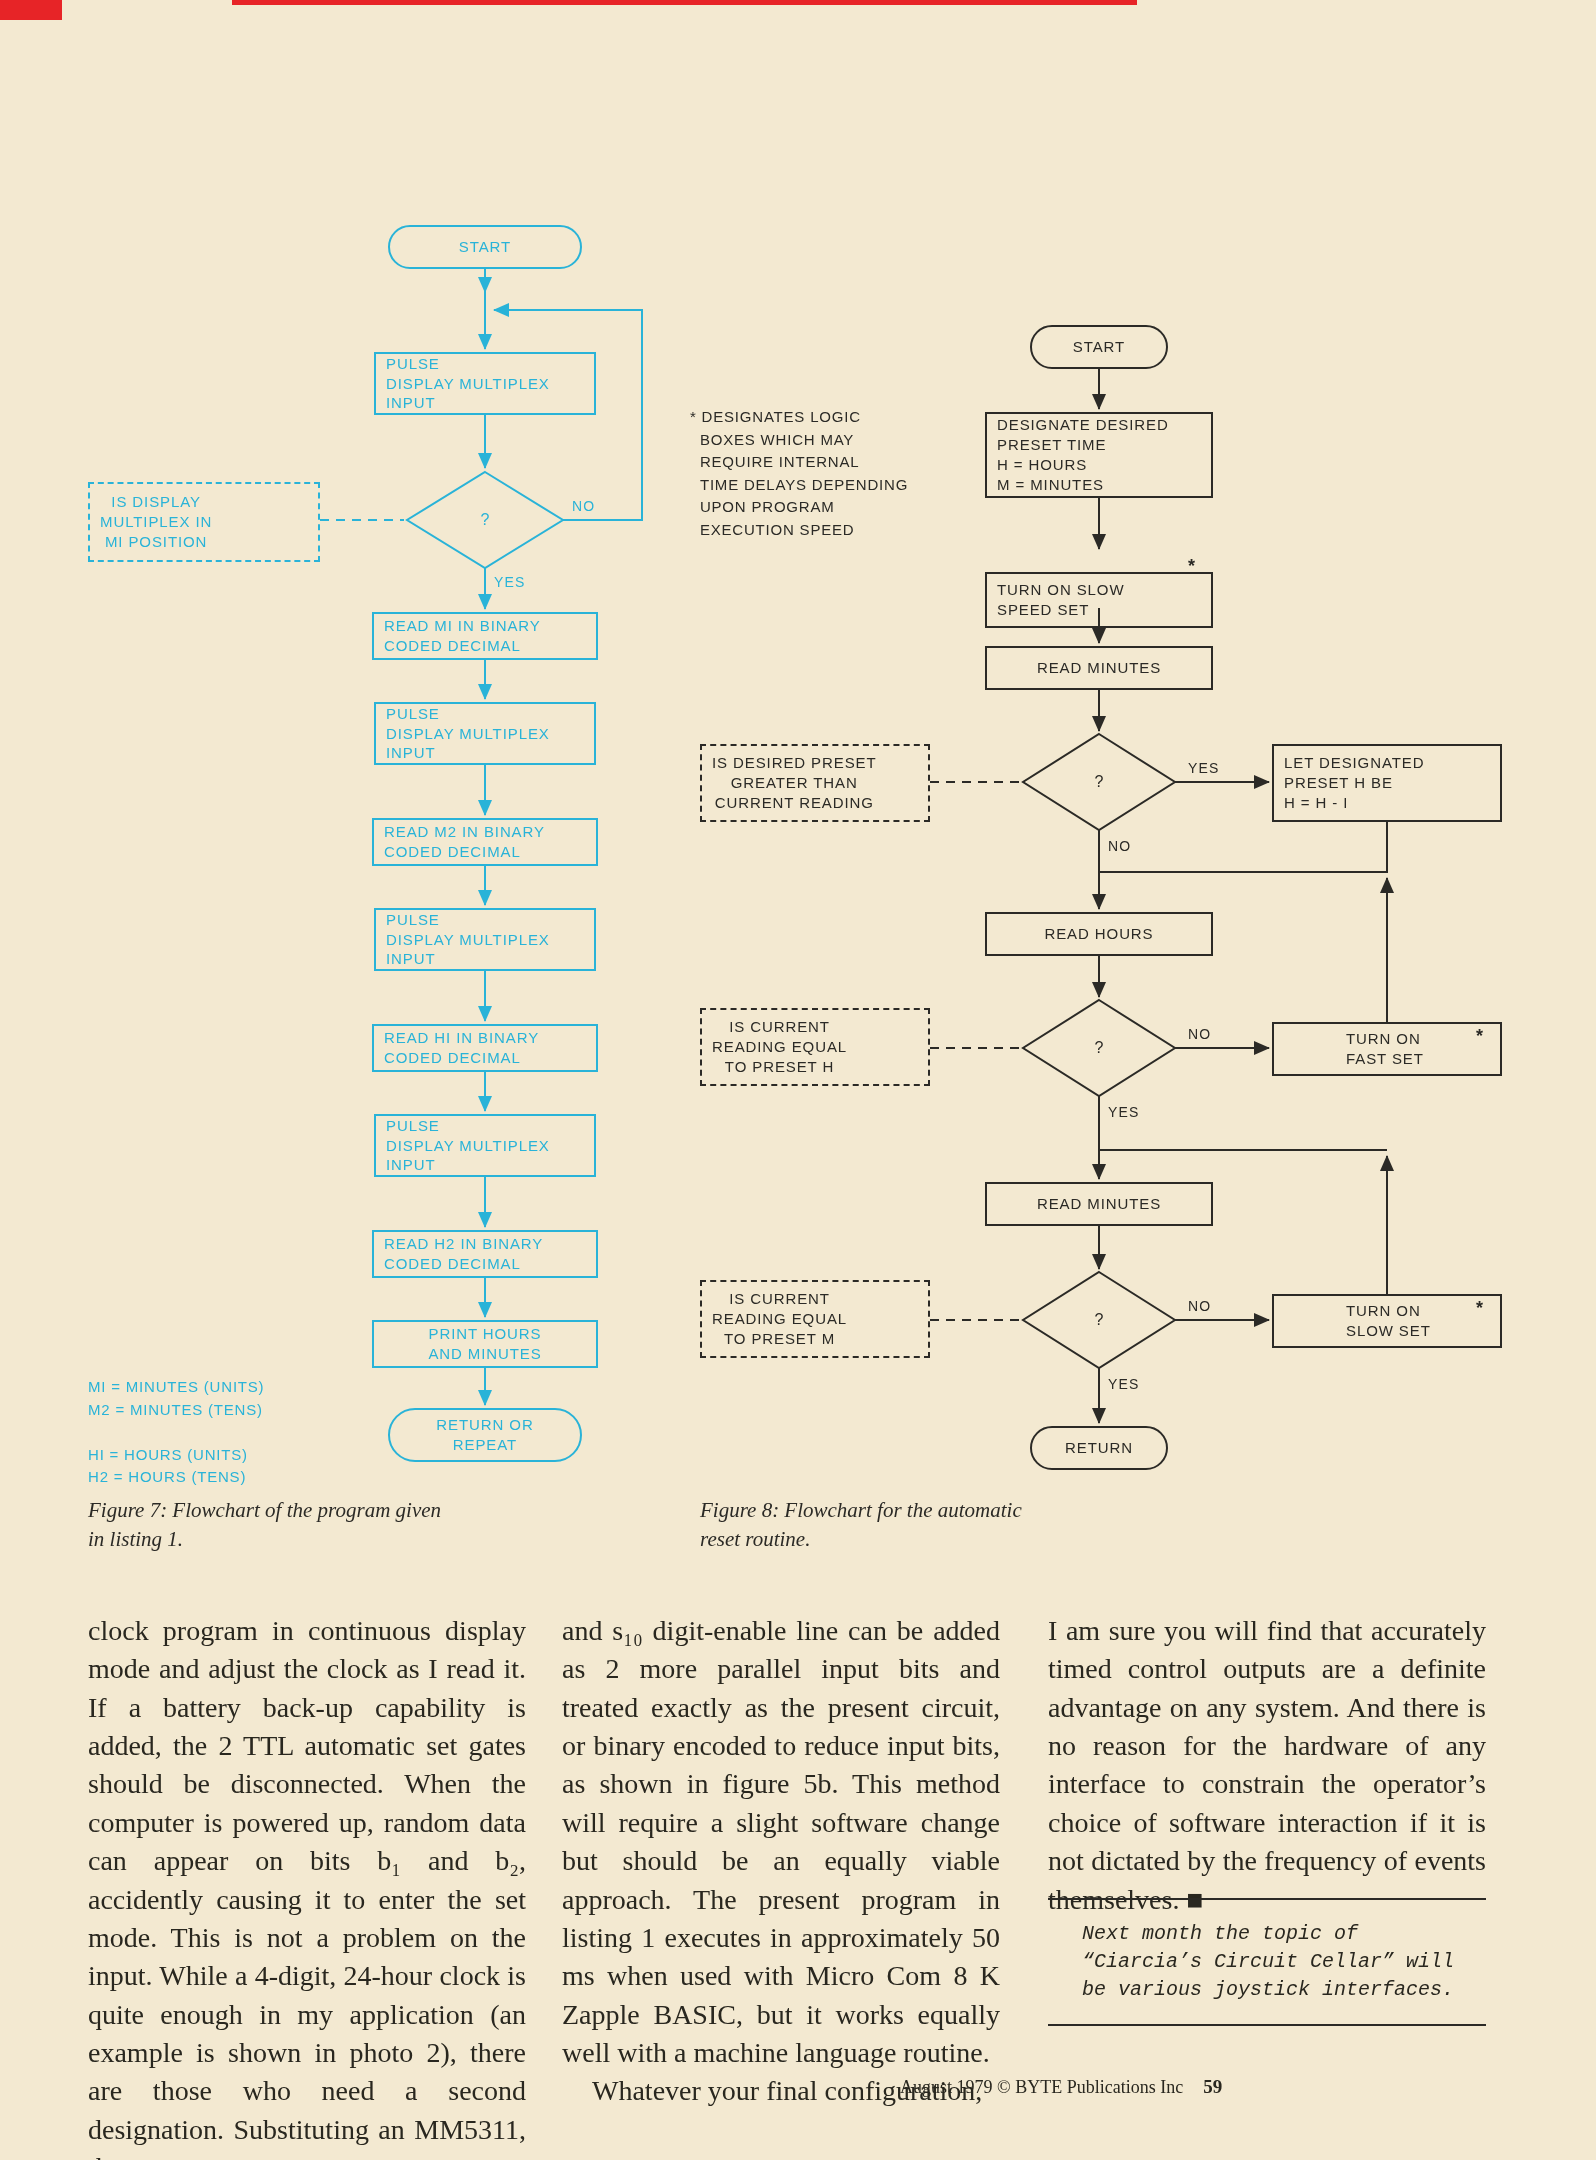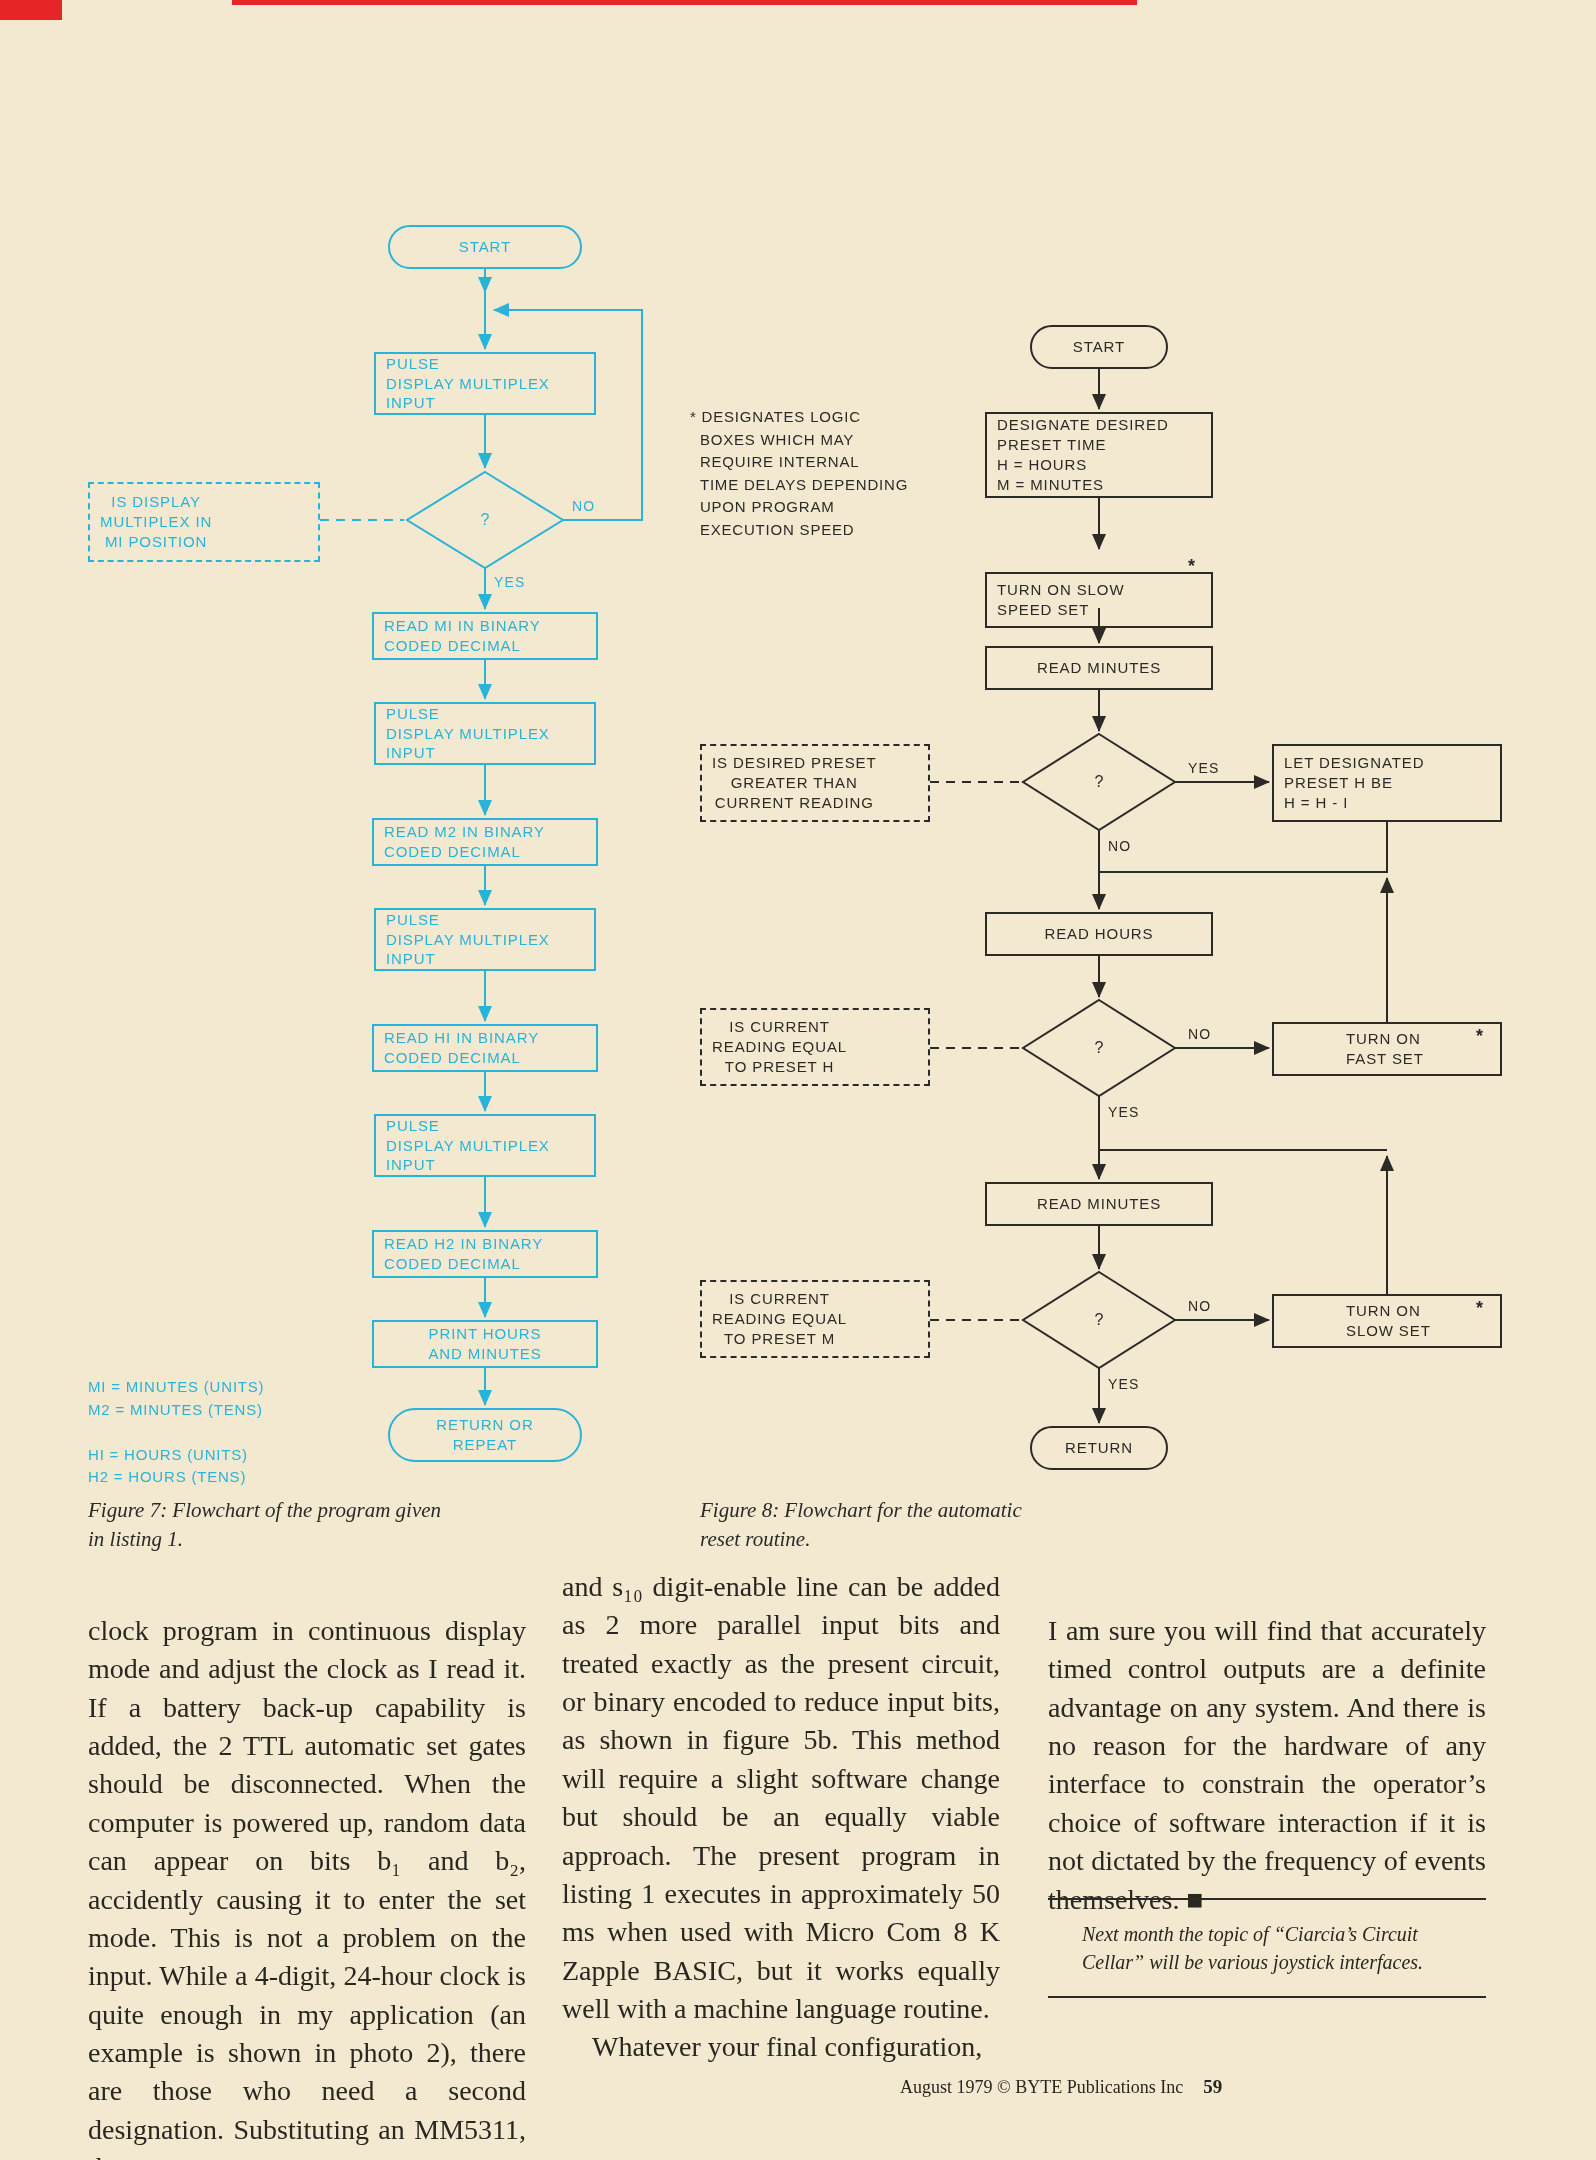--- a/index.html
+++ b/index.html
@@ -38,21 +38,21 @@
     font-style:italic; font-size:21px; line-height:1.4; white-space:pre-line; color:#2b2a26;
   }
   .colp {
     position:absolute; font-family:"Liberation Serif","DejaVu Serif",serif;
     font-size:28px; line-height:1.37; text-align:justify; color:#29271f;
   }
   .colp p + p { text-indent:30px; }
   .nextnote {
     position:absolute; border-top:2px solid #2b2a26; border-bottom:2px solid #2b2a26;
     padding:20px 12px 20px 34px;
-    font-family:Liberation Serif, serif;
+    font-family:Liberation Mono, monospace;
     font-style:italic; font-size:20px; line-height:1.4; color:#29271f;
   }
   .footer {
     position:absolute; font-family:"Liberation Serif","DejaVu Serif",serif;
     font-size:18px; color:#29271f; 
   }
   .footer .pgnum { font-weight:bold; margin-left:20px; font-size:19px; }
 </style>
 </head>
 <body>
@@ -225,21 +225,21 @@
 
   <div class="flow oval blk" style="left:1030px;top:1426px;width:138px;height:44px">RETURN</div>
 
   <div class="caption" style="left:700px;top:1496px;width:470px">Figure 8: Flowchart for the automatic
 reset routine.</div>
 
   <div class="colp" style="left:88px;top:1612px;width:438px">
     <p>clock program in continuous display mode and adjust the clock as I read it. If a battery back-up capability is added, the 2 TTL automatic set gates should be disconnected. When the computer is powered up, random data can appear on bits b₁ and b₂, accidently causing it to enter the set mode. This is not a problem on the input. While a 4-digit, 24-hour clock is quite enough in my application (an example is shown in photo 2), there are those who need a second designation. Substituting an MM5311, the s₁</p>
   </div>
 
-  <div class="colp" style="left:562px;top:1568px;width:438px">
+  <div class="colp" style="left:562px;top:1612px;width:438px">
     <p>and s₁₀ digit-enable line can be added as 2 more parallel input bits and treated exactly as the present circuit, or binary encoded to reduce input bits, as shown in figure 5b. This method will require a slight software change but should be an equally viable approach. The present program in listing 1 executes in approximately 50 ms when used with Micro Com 8 K Zapple BASIC, but it works equally well with a machine language routine.</p>
     <p>Whatever your final configuration,</p>
   </div>
 
   <div class="colp" style="left:1048px;top:1612px;width:438px">
     <p>I am sure you will find that accurately timed control outputs are a definite advantage on any system. And there is no reason for the hardware of any interface to constrain the operator’s choice of software interaction if it is not dictated by the frequency of events themselves. ■</p>
   </div>
 
   <div class="nextnote" style="left:1048px;top:1898px;width:438px">Next month the topic of “Ciarcia’s Circuit Cellar” will be various joystick interfaces.</div>
 

